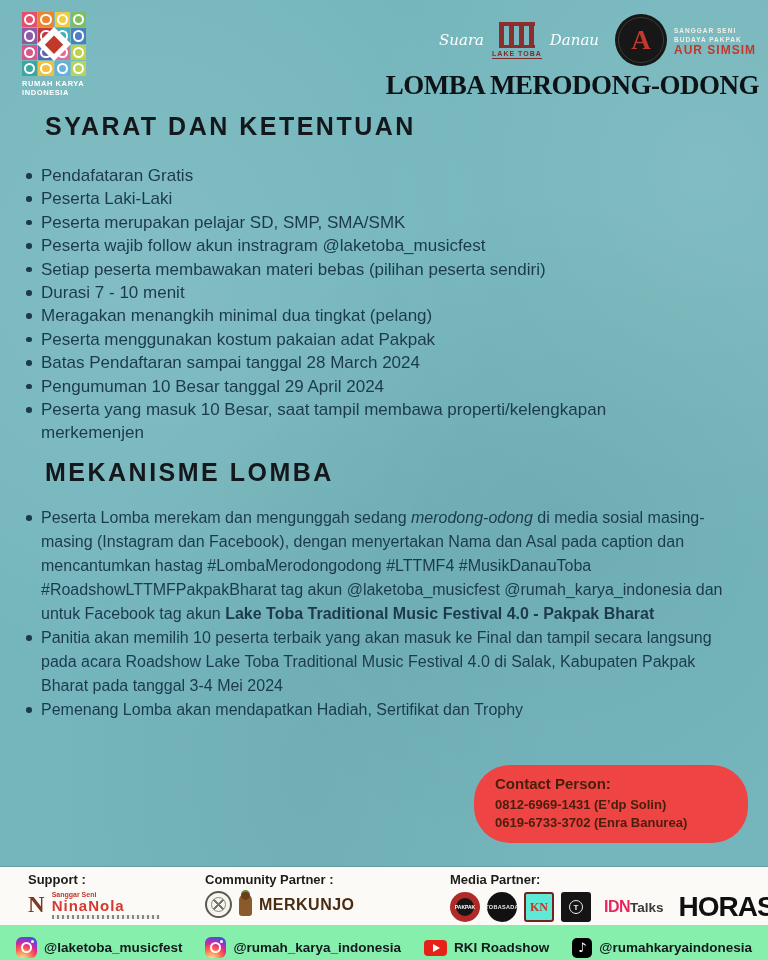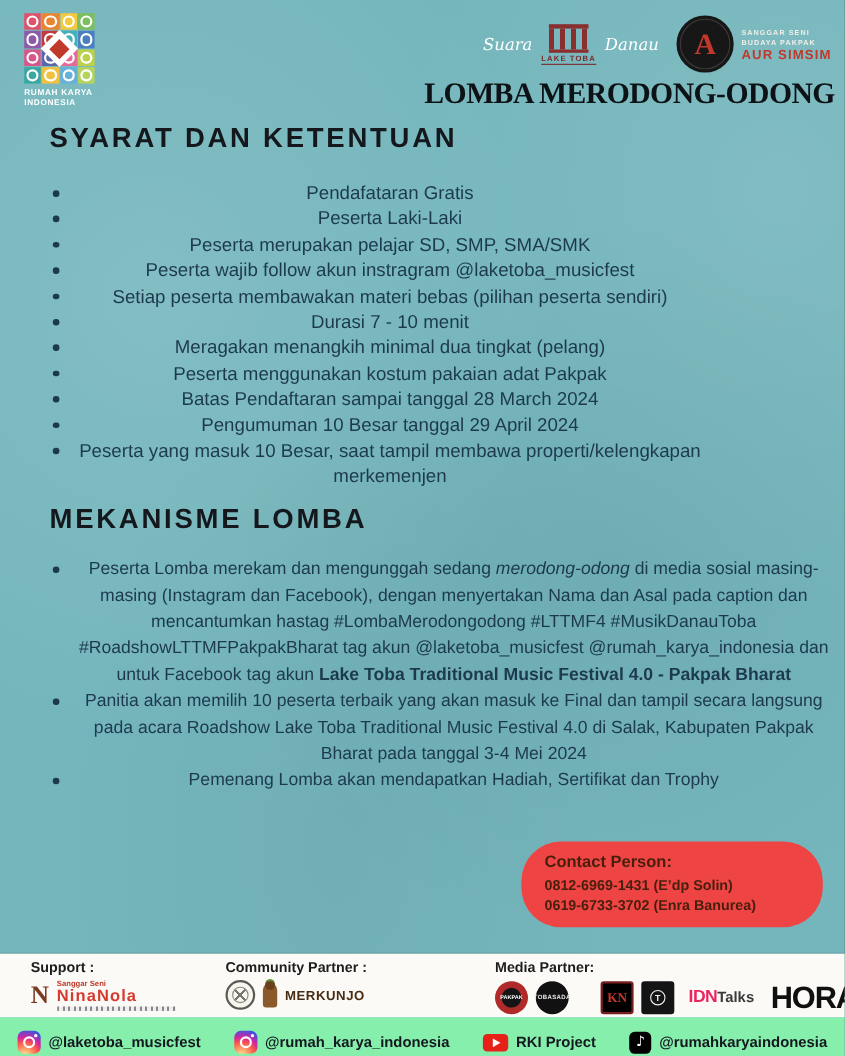--- a/index.html
+++ b/index.html
@@ -51,21 +51,21 @@
   .aur-small { color:#f2efe6; font-size:6.5px; font-weight:bold; letter-spacing:1px; }
   .aur-name { color:#c0392b; font-size:12px; font-weight:bold; letter-spacing:1px; margin-top:2px; }
 
   
   .poster-title { position:absolute; right:9px; top:70px; font-family:"Liberation Serif", serif; font-weight:bold; font-size:27px; letter-spacing:-0.5px; color:#0d1216; white-space:nowrap; }
   .sec-heading { position:absolute; left:45px; font-weight:bold; font-size:25px; letter-spacing:2.5px; color:#14181c; white-space:nowrap; }
   #syarat-heading { top:112px; }
   #mekanisme-heading { top:458px; }
 
   
-  ul.bullets { list-style:none; position:absolute; left:46px;text-align:center; }
+  ul.bullets { list-style:none; position:absolute; left:24px; }
   #syarat-list { top:164px; width:600px; font-size:17px; line-height:23.4px; color:#1d3a4d; }
   #mekanisme-list { top:506px; width:716px; font-size:16px; line-height:24px; color:#1d3a4d; }
   ul.bullets li { position:relative; padding-left:17px; }
   ul.bullets li::before { content:""; position:absolute; left:2px; top:9px; width:5.5px; height:5.5px; border-radius:50%; background:#1d3a4d; }
   .it { font-style:italic; }
   .b { font-weight:bold; }
 
   
   .contact-box { position:absolute; left:474px; top:765px; width:274px; background:#ef4444; border-radius:36px; padding:10px 21px 11px; }
   .contact-title { font-size:15px; font-weight:bold; color:#471f0c; margin-bottom:4px; }
@@ -84,29 +84,29 @@
   .nn-small { font-size:7px; font-weight:bold; color:#c0392b; }
   .nn-name { font-size:15px; font-weight:bold; color:#d43a2f; letter-spacing:1px; line-height:15px; }
   .nn-keys { width:108px; height:4px; margin-top:2px; background:repeating-linear-gradient(90deg,#888 0 2px,#eee 2px 5px); }
 
   .stamp { width:27px; height:27px; border-radius:50%; border:2px solid #5a5a52; background:#f7f5ee; position:relative; }
   .stamp::before { content:""; position:absolute; inset:4px; border:1px solid #8a8a80; border-radius:50%;
     background:linear-gradient(45deg, transparent 45%, #77776d 45% 55%, transparent 55%),
                linear-gradient(-45deg, transparent 45%, #77776d 45% 55%, transparent 55%); }
   .mascot { width:13px; height:22px; background:#8a5a2b; border-radius:6px 6px 3px 3px; position:relative; }
   .mascot::before { content:""; position:absolute; top:-4px; left:2px; width:9px; height:8px; border-radius:50%; background:#6b3f1d; border-top:2px solid #5e8c3a; }
-  .merkunjo-name { font-size:12px; font-weight:bold; color:#4a2c12; letter-spacing:.5px; }
+  .merkunjo-name { font-size:16px; font-weight:bold; color:#4a2c12; letter-spacing:.5px; }
 
   .badge { width:30px; height:30px; display:flex; align-items:center; justify-content:center; }
   .badge-pakpak { border-radius:50%; background:#b02a2a; position:relative; }
   .badge-pakpak::after { content:""; position:absolute; inset:6px; background:#151515; border-radius:50%; }
   .badge-pakpak span { position:relative; z-index:1; color:#fff; font-size:5px; font-weight:bold; }
   .badge-tobasada { border-radius:50%; background:#111; }
   .badge-tobasada span { color:#e8e8e8; font-size:5.5px; font-weight:bold; letter-spacing:.3px; }
-  .badge-kn { background:#000000; border:2px solid #7a1f1f; border-radius:3px;margin-left:22px; }
+  .badge-kn { background:#5eead4; border:2px solid #7a1f1f; border-radius:3px; }
   .badge-kn span { color:#c0392b; font-size:12px; font-weight:bold; font-family:"Liberation Serif", serif; }
   .badge-t { background:#141414; border-radius:3px; }
   .badge-t span { color:#eee; font-size:8px; font-weight:bold; border:1px solid #eee; border-radius:50%; width:14px; height:14px; display:flex; align-items:center; justify-content:center; }
   .idn-group { display:flex; align-items:baseline; margin-left:6px; }
   .idn { font-size:16px; font-weight:bold; color:#e9275e; letter-spacing:-.5px; }
   .talks { font-size:13.5px; font-weight:bold; color:#3a3a3a; }
   .horas-group { display:flex; align-items:center; margin-left:8px; }
   .horas { font-size:28px; font-weight:bold; color:#101010; letter-spacing:-1px;text-align:center; }
   .horas-sep { width:1.5px; height:19px; background:#101010; margin:0 3px; }
   .horas-col { display:flex; flex-direction:column; font-size:7.5px; font-weight:bold; color:#101010; line-height:8px; letter-spacing:.3px; }
@@ -264,21 +264,21 @@
     <div class="social-item">
       <span class="ig"></span>
       <span class="social-label">@laketoba_musicfest</span>
     </div>
     <div class="social-item">
       <span class="ig"></span>
       <span class="social-label">@rumah_karya_indonesia</span>
     </div>
     <div class="social-item">
       <span class="yt"></span>
-      <span class="social-label">RKI Project</span>
+      <span class="social-label">RKI Roadshow</span>
     </div>
     <div class="social-item">
       <span class="tt"></span>
       <span class="social-label">@rumahkaryaindonesia</span>
     </div>
   </div>
 
 </div>
 
 </body></html>

